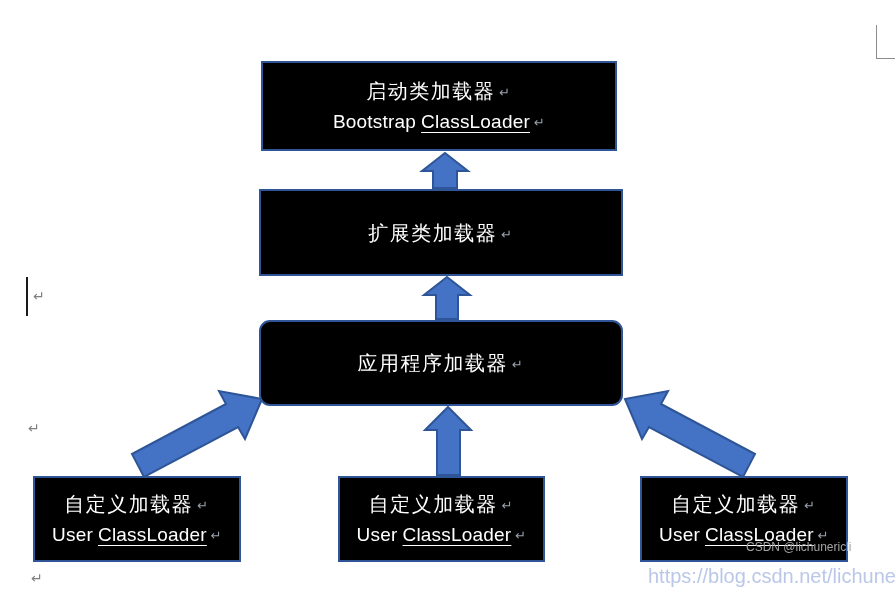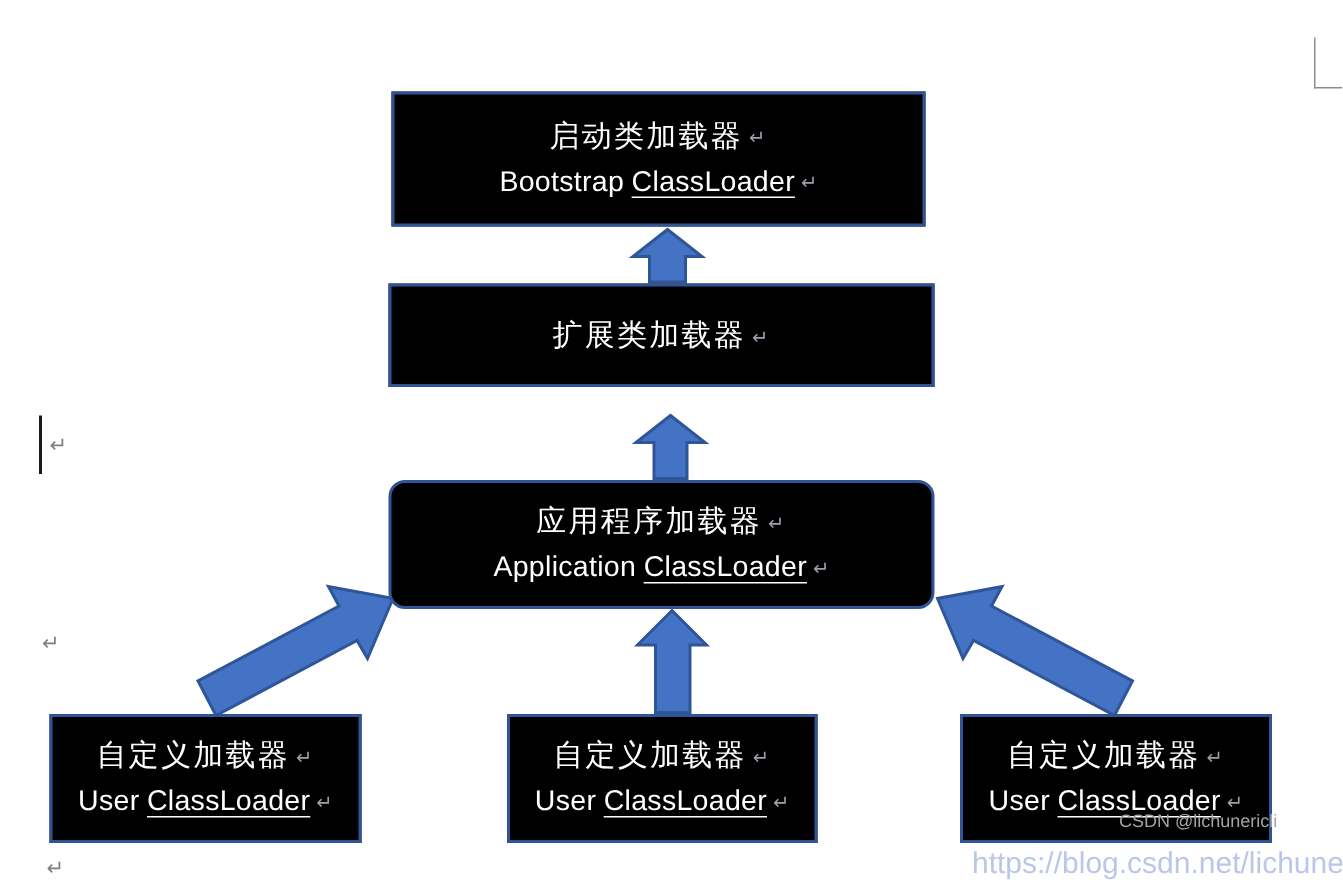--- a/index.html
+++ b/index.html
@@ -46,27 +46,26 @@
     <polygon points="448,407 471,430 460,430 460,475 437,475 437,430 425,430" fill="#4472C4" stroke="#2E5597" stroke-width="2"></polygon>
     <polygon points="262,399 245,439 238,427 144,477 132,454 226,404 219,391" fill="#4472C4" stroke="#2E5597" stroke-width="2"></polygon>
     <polygon points="625,399 642,439 649,427 743,477 755,454 661,404 668,391" fill="#4472C4" stroke="#2E5597" stroke-width="2"></polygon>
   </svg>
 
   <div class="node-box" style="left:261px;top:61px;width:356px;height:90px;">
     <div class="line zh"><span>启动类加载器</span><span class="pmark">↵</span></div>
     <div class="line en"><span class="en-prefix">Bootstrap</span><span class="spell-flag">ClassLoader</span><span class="pmark">↵</span></div>
   </div>
 
-  <div class="node-box" style="left:259px;top:189px;width:364px;height:69px;">
+  <div class="node-box" style="left:259px;top:189px;width:364px;height:87px;">
     <div class="line zh"><span>扩展类加载器</span><span class="pmark">↵</span></div>
   </div>
 
   <div class="node-box" style="left:259px;top:320px;width:364px;height:86px;border-radius:11px;">
     <div class="line zh"><span>应用程序加载器</span><span class="pmark">↵</span></div>
-    <div class="line en"><span class="en-prefix">Application</span><span class="spell-flag">ClassLoader</span><span class="pmark">↵</span></div>
   </div>
 
   <div class="node-box" style="left:33px;top:476px;width:208px;height:86px;">
     <div class="line zh"><span>自定义加载器</span><span class="pmark">↵</span></div>
     <div class="line en"><span class="en-prefix">User</span><span class="spell-flag">ClassLoader</span><span class="pmark">↵</span></div>
   </div>
 
   <div class="node-box" style="left:338px;top:476px;width:207px;height:86px;">
     <div class="line zh"><span>自定义加载器</span><span class="pmark">↵</span></div>
     <div class="line en"><span class="en-prefix">User</span><span class="spell-flag">ClassLoader</span><span class="pmark">↵</span></div>

